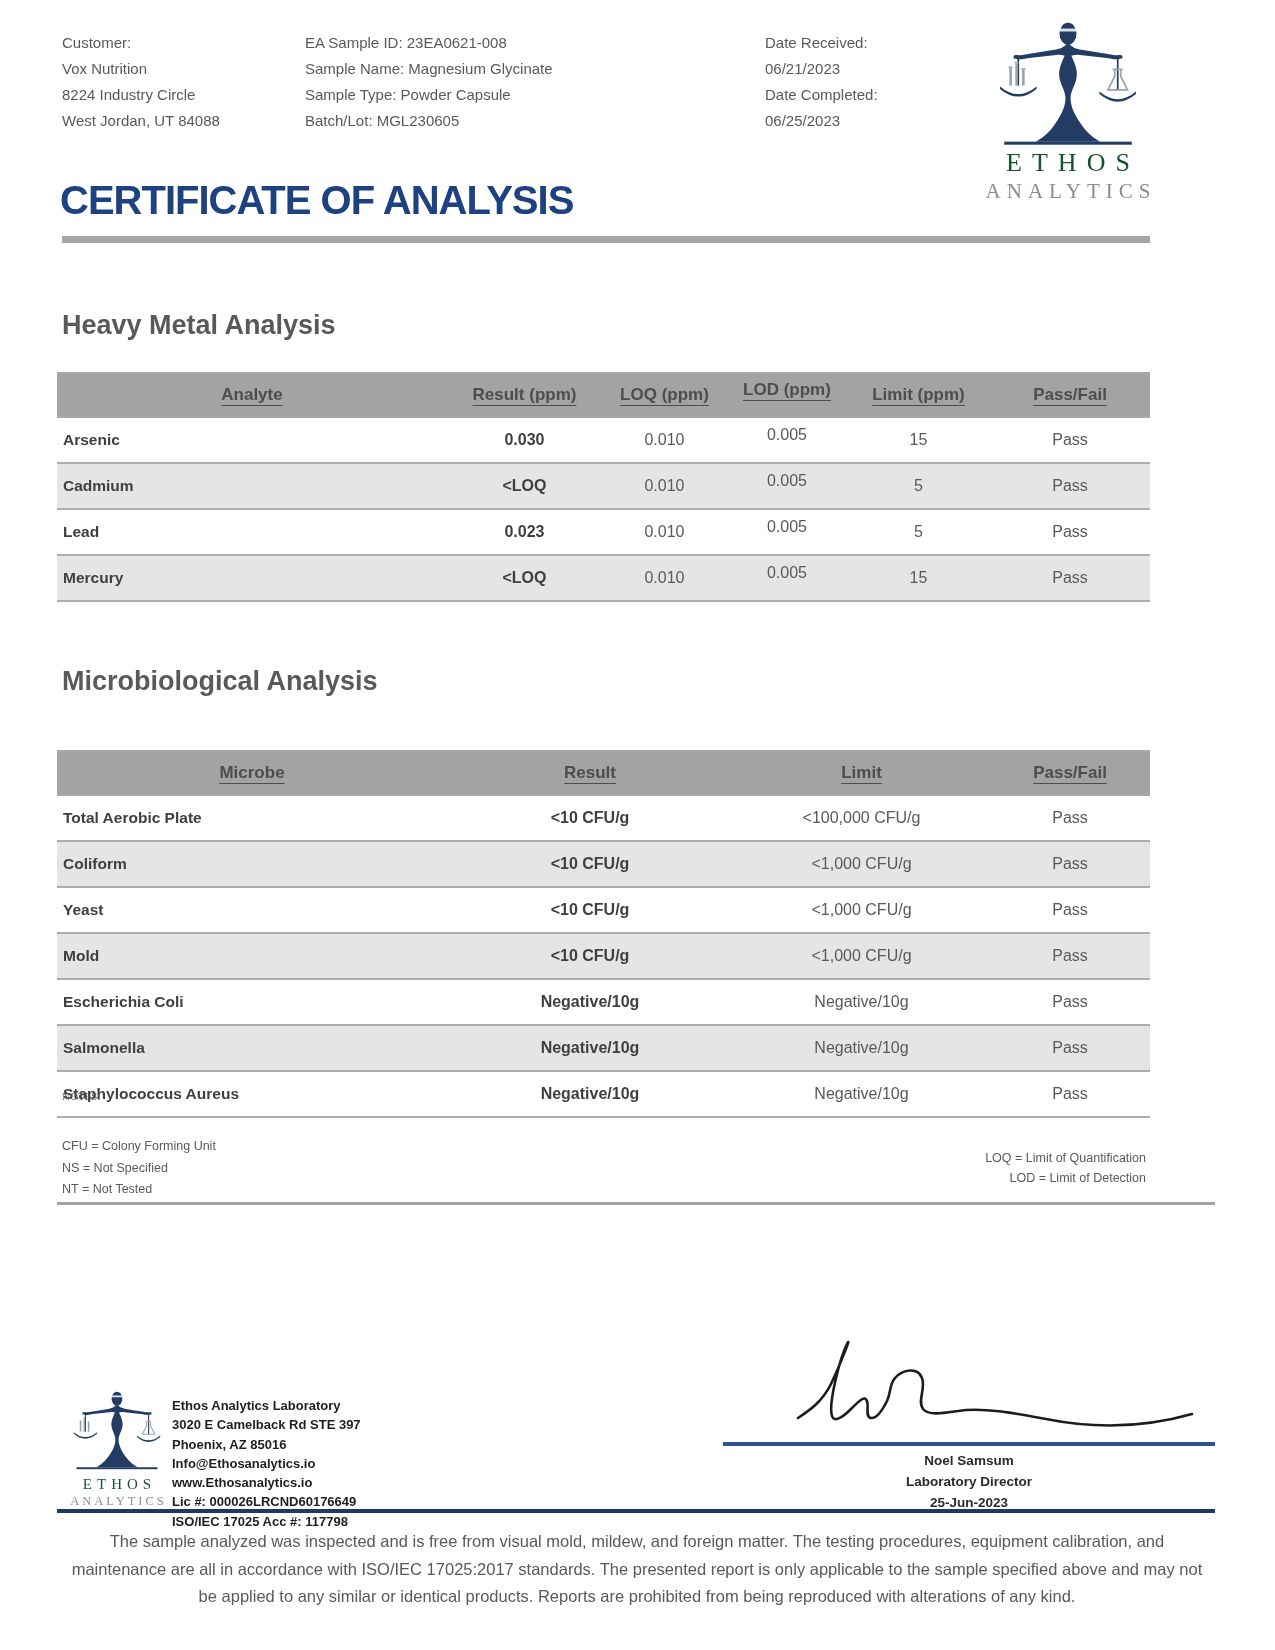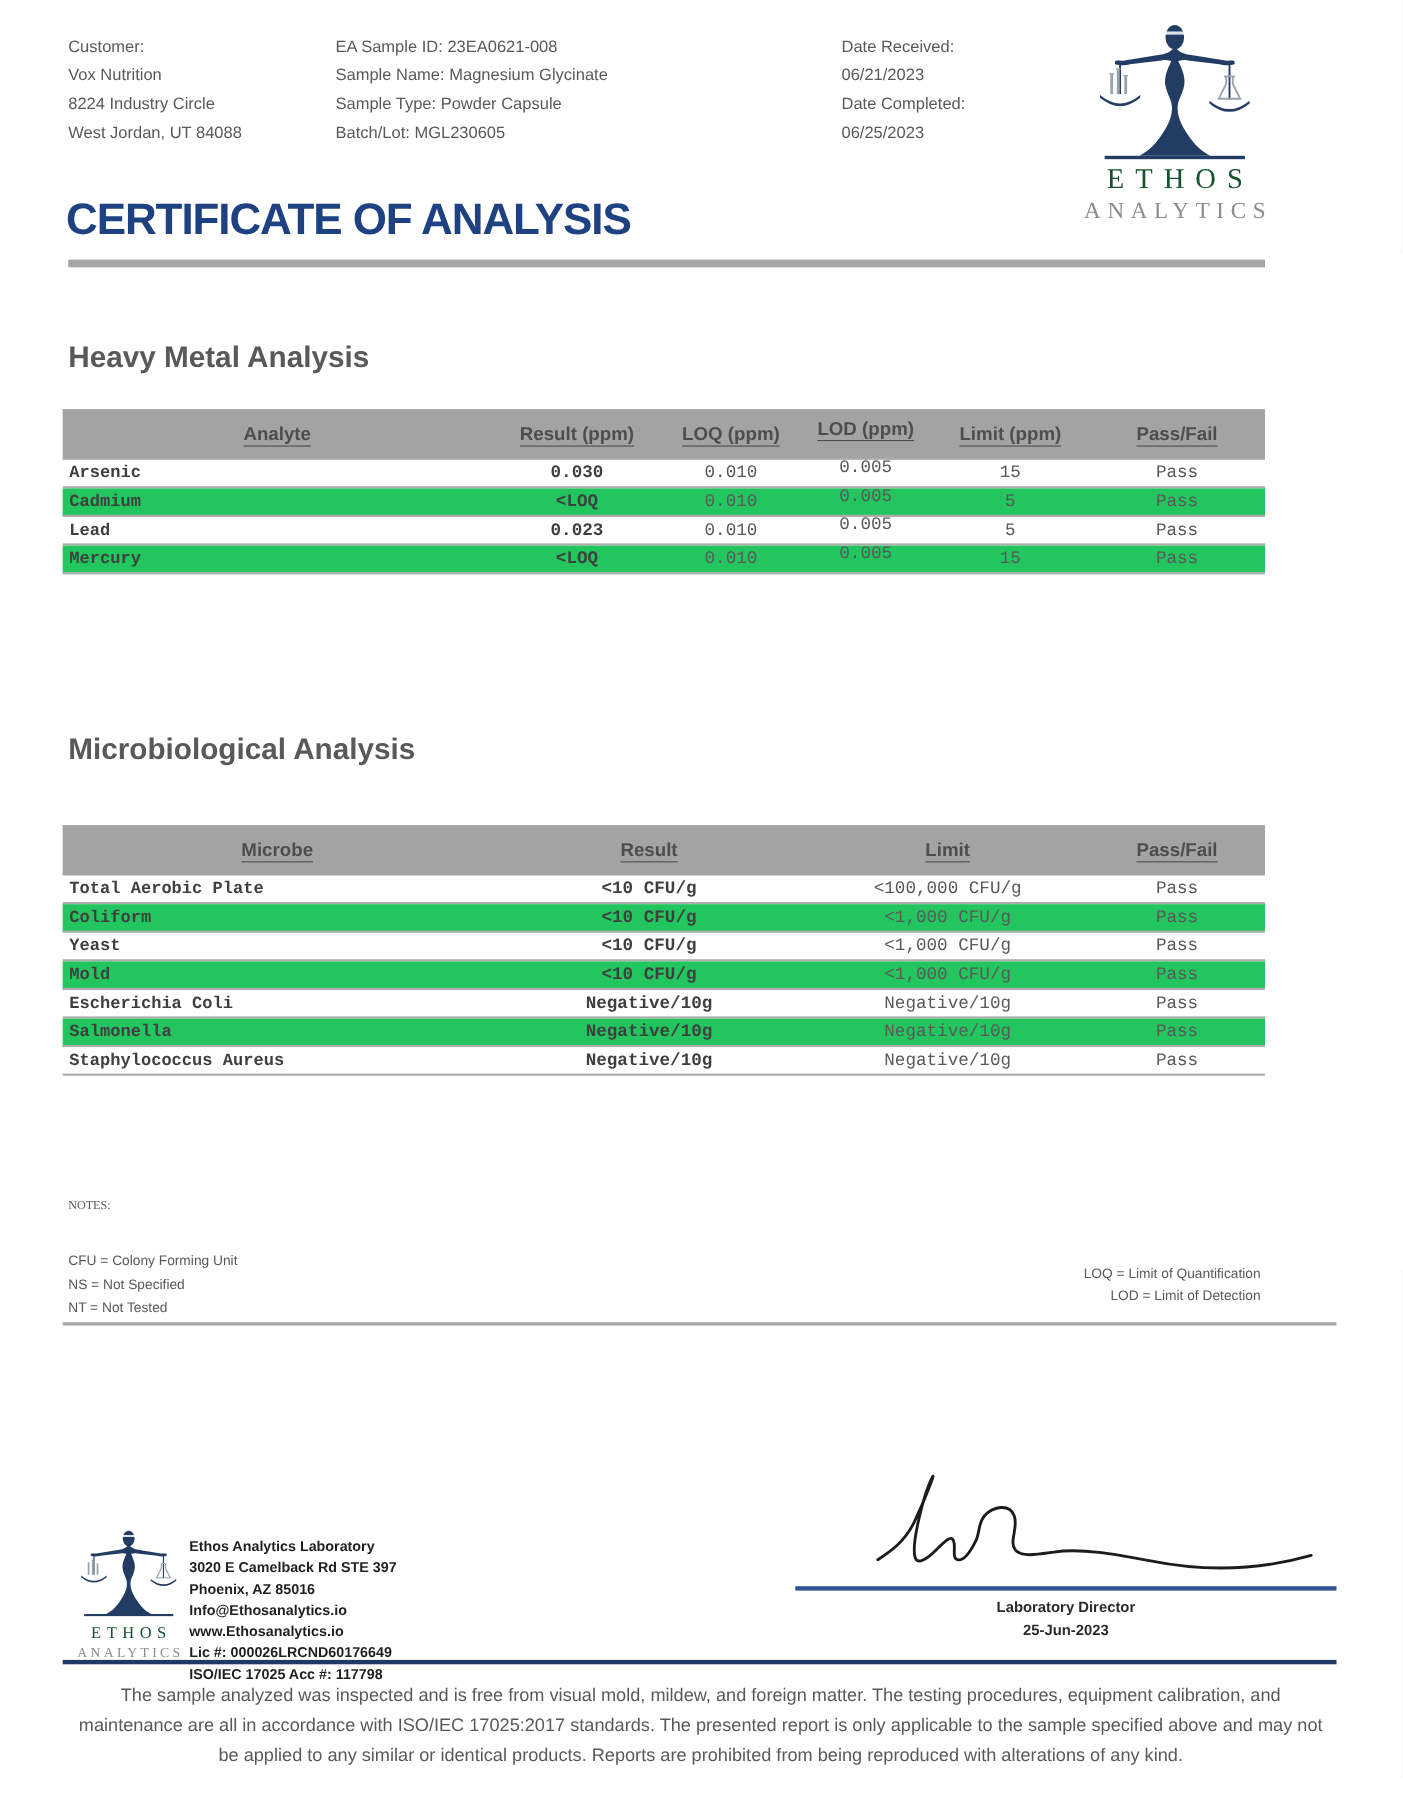--- a/index.html
+++ b/index.html
@@ -27,22 +27,22 @@
   .heading-hm { top:310px; }
   .heading-mb { top:666px; }
 
   
   .coa-table { position:absolute; left:57px; width:1093px; }
   .table-hm { top:372px; }
   .table-mb { top:750px; }
   .hm-grid { display:grid; grid-template-columns:390px 155px 125px 120px 143px 160px; align-items:center; }
   .mb-grid { display:grid; grid-template-columns:390px 286px 257px 160px; align-items:center; }
   .t-header { height:46px; background:#a3a3a3; border-top:2px solid #a8a8a8; border-bottom:2px solid #a8a8a8; }
-  .t-row { height:26px; border-bottom:2px solid #adadad; background:#ffffff;font-family:Liberation Mono, monospace; }
-  .t-row.tint { background:#22c55e; }
+  .t-row { height:46px; border-bottom:2px solid #adadad; background:#ffffff; }
+  .t-row.tint { background:#e5e5e5; }
   .th { text-align:center; font-weight:bold; color:#4d4d4d; font-size:17px; text-decoration:underline; text-underline-offset:5px; }
   .td { text-align:center; color:#595959; font-size:16px; }
   .td.name { text-align:left; padding-left:6px; font-weight:bold; color:#3f3f3f; font-size:15.5px; }
   .td.strong { font-weight:bold; color:#3f3f3f; }
   .raise { position:relative; top:-5px; }
 
   
   .notes-label { position:absolute; left:62px; top:1090px; font-size:11px; color:#595959;font-family:Liberation Serif, serif; }
   .notes-left { position:absolute; left:62px; top:1136px; font-size:12.5px; line-height:21.5px; color:#595959; }
   .notes-right { position:absolute; left:800px; top:1148px; width:346px; text-align:right; font-size:12.5px; line-height:20px; color:#595959; }
@@ -259,20 +259,21 @@
     <div>ISO/IEC 17025 Acc #: 117798</div>
   </div>
 
   <div class="signature-wrap">
     <svg width="450" height="122" viewBox="0 0 450 122">
       <path d="M28 100 C40 92 52 84 61 66 C71 45 82 16 77 26 C70 40 58 86 62 98 C64 105 73 99 81 91 C89 83 95 77 97 83 C99 89 95 99 101 100 C107 101 113 91 117 83 C121 75 119 67 125 60 C133 51 148 49 152 60 C156 71 147 83 153 91 C159 98 174 95 188 93 C212 89 244 95 276 101 C316 109 366 112 422 96" fill="none" stroke="#1c1c1c" stroke-width="2.6" stroke-linecap="round"></path>
     </svg>
   </div>
   <div class="sig-line"></div>
   <div class="sig-block">
+    <div>Noel Samsum</div>
     <div>Laboratory Director</div>
     <div>25-Jun-2023</div>
   </div>
 
   <div class="footer-rule"></div>
 
   <div class="disclaimer">The sample analyzed was inspected and is free from visual mold, mildew, and foreign matter. The testing procedures, equipment calibration, and maintenance are all in accordance with ISO/IEC 17025:2017 standards. The presented report is only applicable to the sample specified above and may not be applied to any similar or identical products. Reports are prohibited from being reproduced with alterations of any kind.</div>
 
 </div>
 

